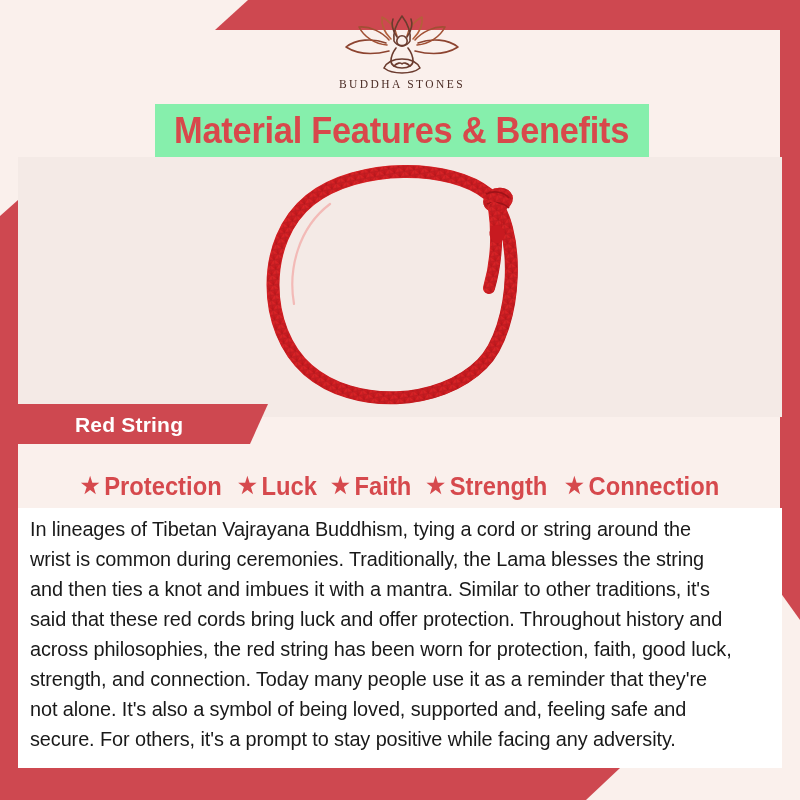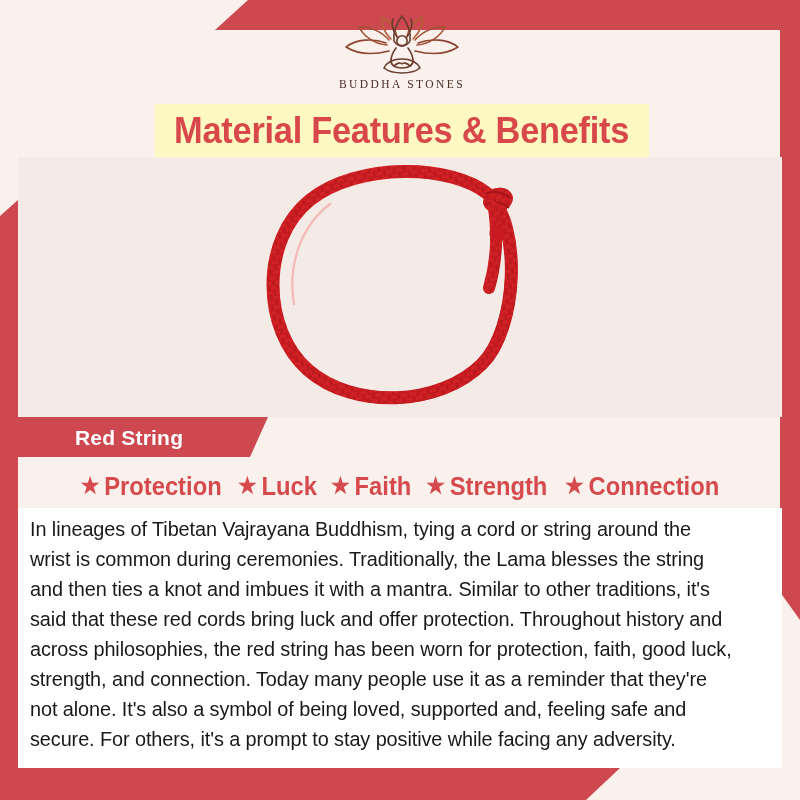--- a/index.html
+++ b/index.html
@@ -87,21 +87,21 @@
     font-weight: 400;
   }
 
   
   #title-band {
     position: absolute;
     left: 155px;
     top: 104px;
     width: 494px;
     height: 53px;
-    background: #fef9c3;
+    background: #86efac;
     display: flex;
     align-items: center;
     justify-content: center;
   }
   #title-text {
     font-family: "Liberation Sans Narrow", "Liberation Sans", sans-serif;
     font-weight: bold;
     font-size: 37px;
     color: #d8484b;
     letter-spacing: -0.3px;
@@ -126,21 +126,21 @@
     top: 50%;
     transform: translate(-50%, -50%);
     width: 340px;
     height: 270px;
   }
 
   
   #label-ribbon {
     position: absolute;
     left: 18px;
-    top: 417px;
+    top: 404px;
     width: 250px;
     height: 40px;
     background: #ce4850;
     clip-path: polygon(0 0, 250px 0, 232px 40px, 0 40px);
     display: flex;
     align-items: center;
   }
   #label-text {
     color: #ffffff;
     font-weight: bold;

